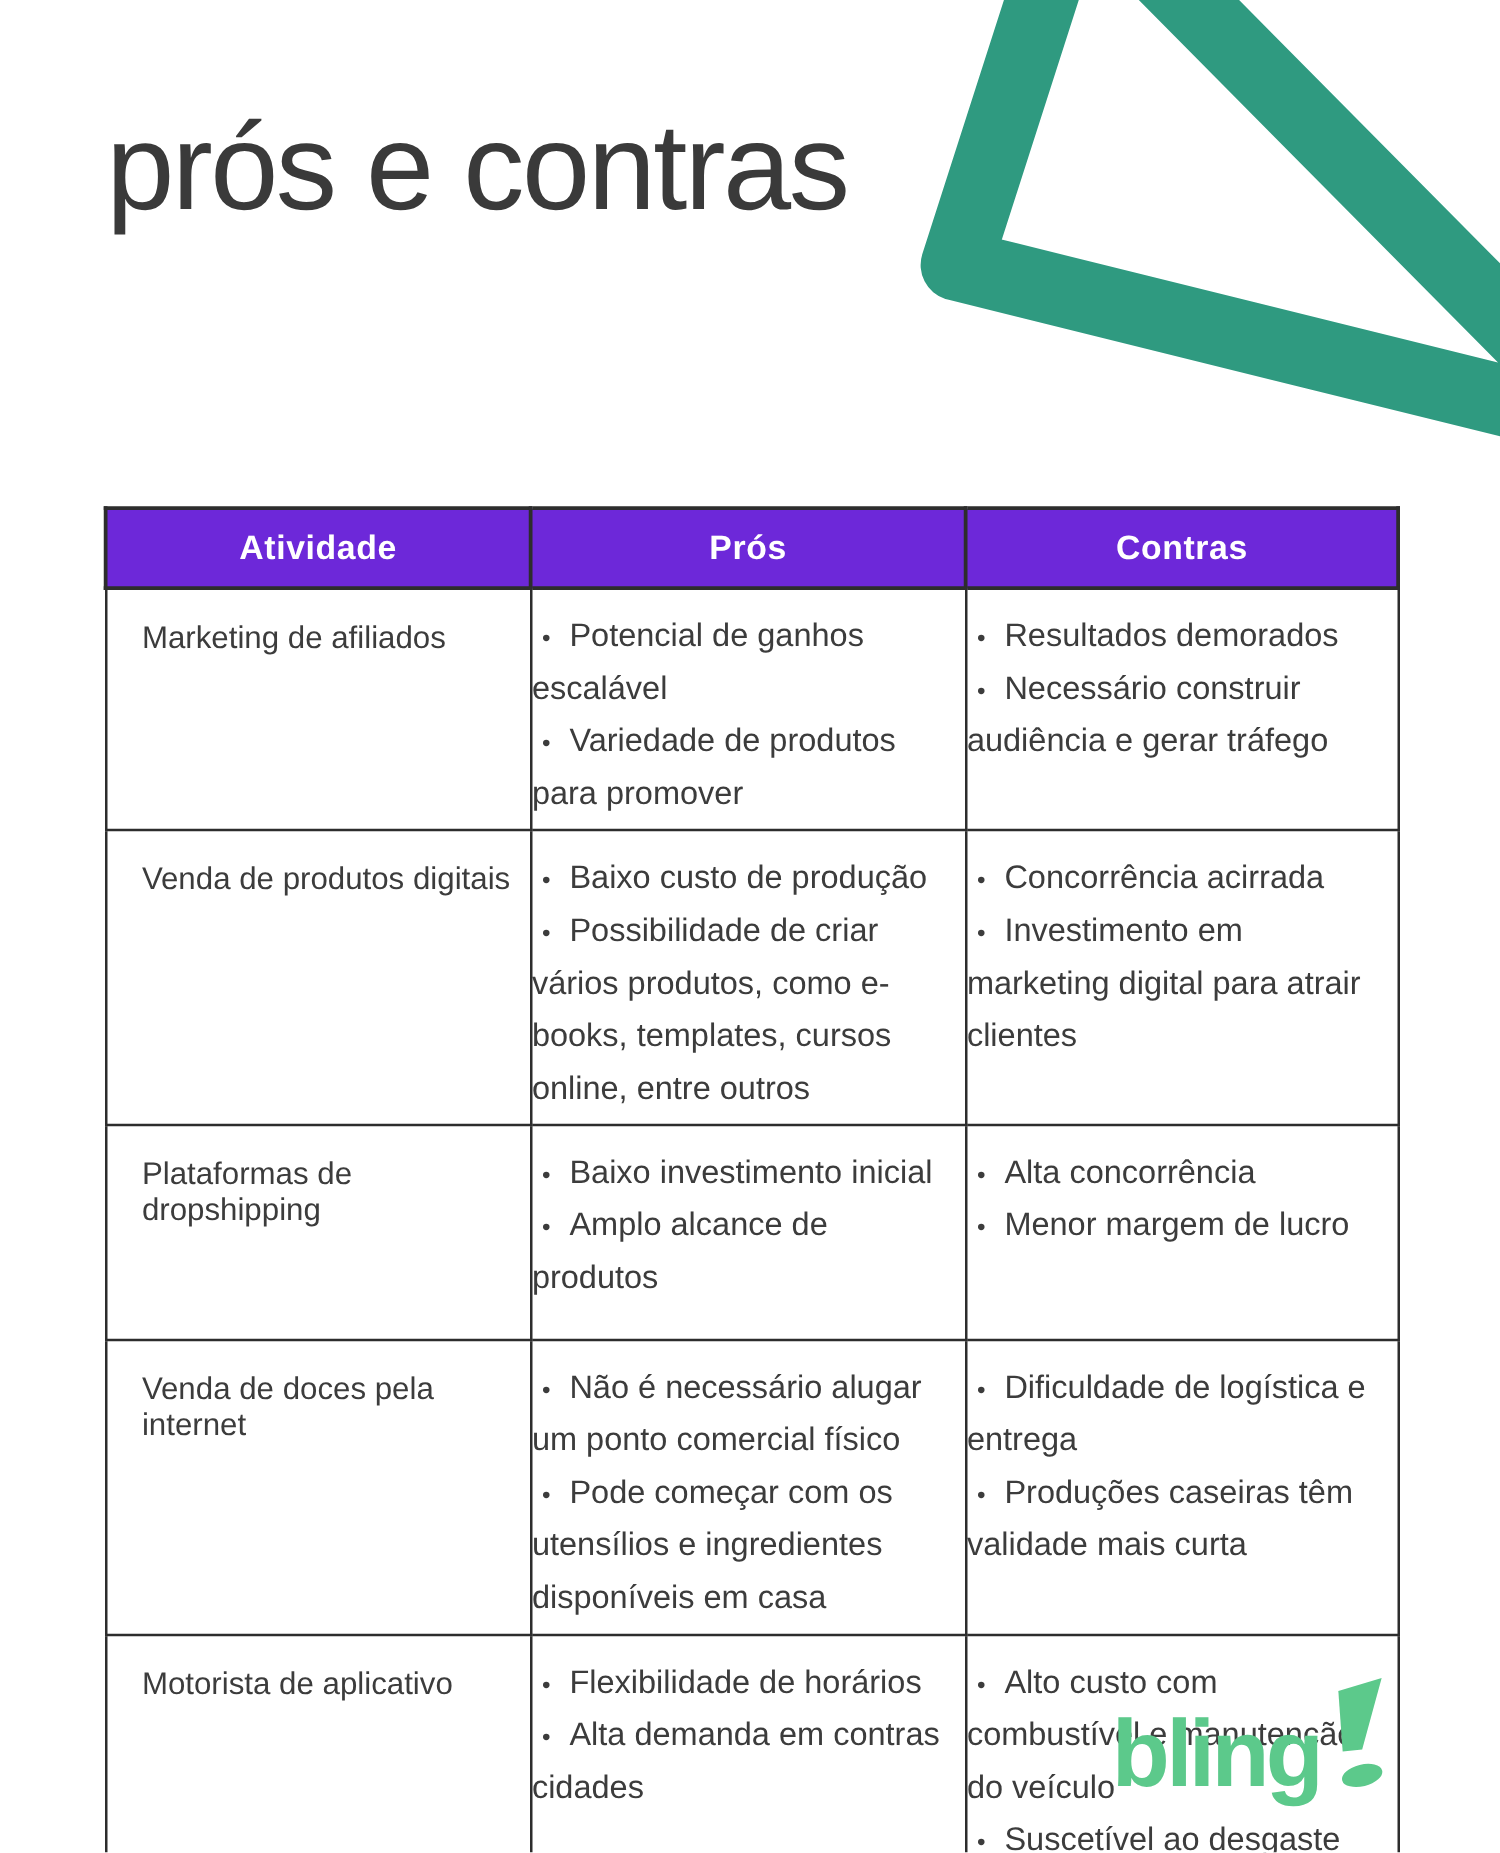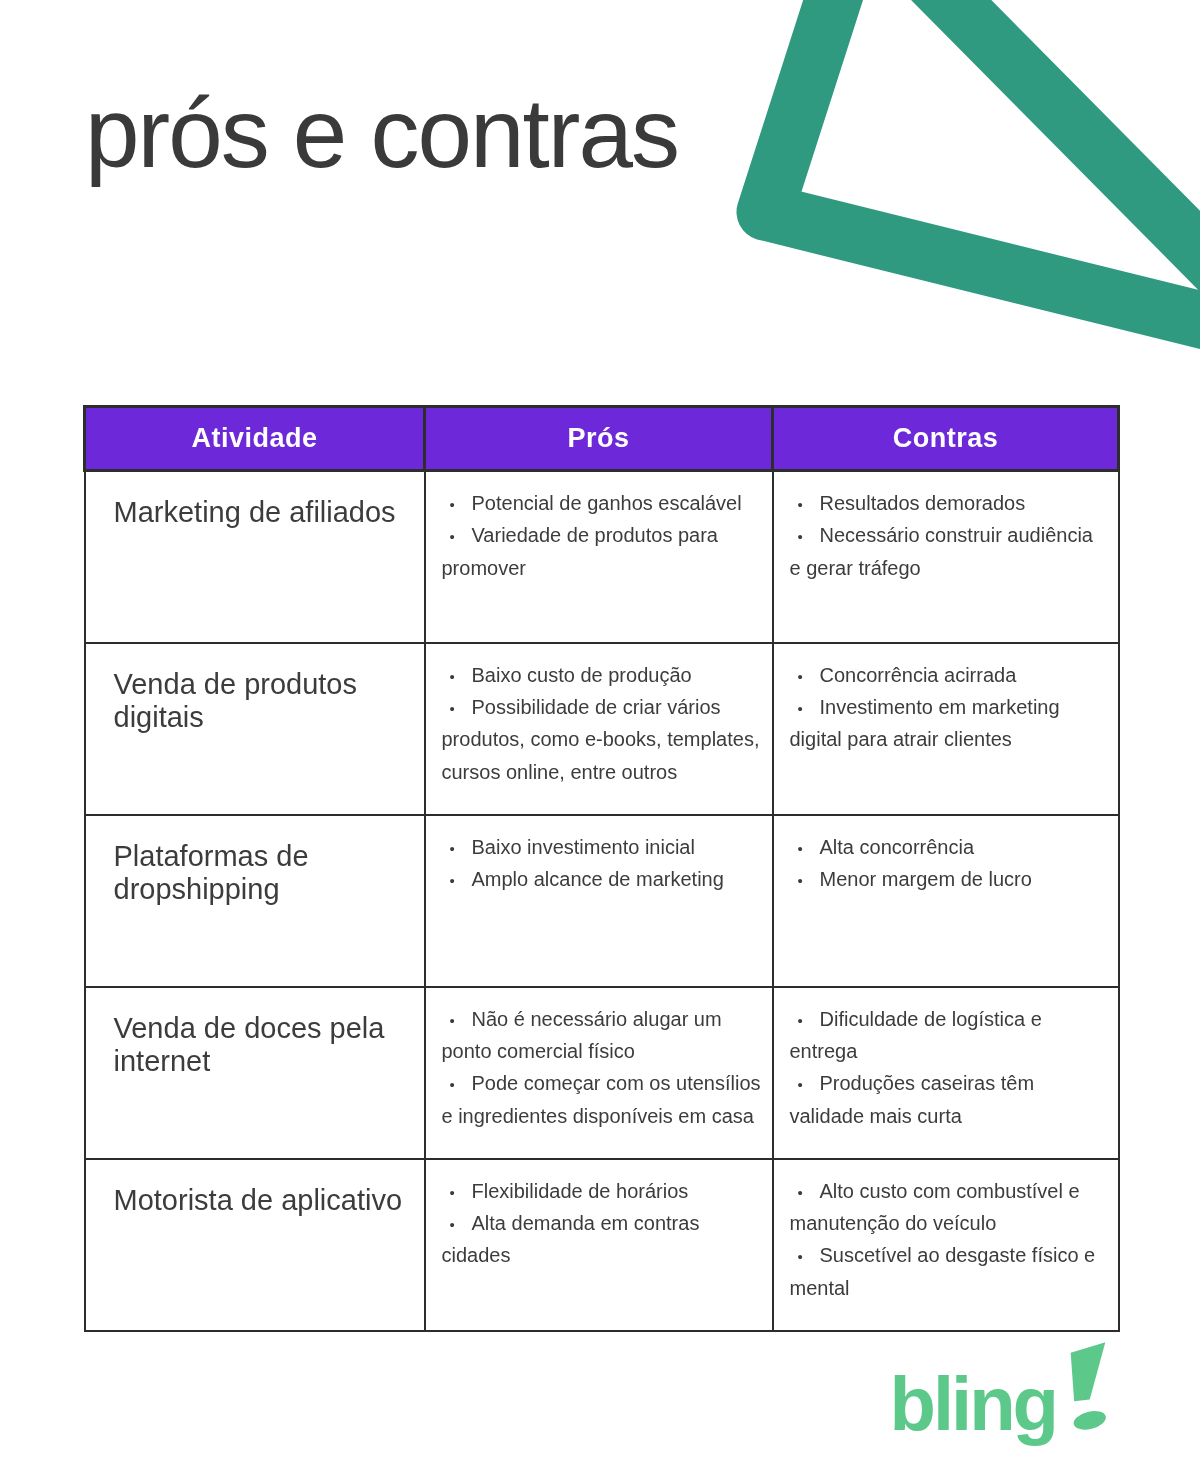--- a/index.html
+++ b/index.html
@@ -17,22 +17,22 @@
   th {
     background:#6d28d9; color:#ffffff; font-size:27px; font-weight:bold;
     border:3px solid #2D2D2D; height:64px; vertical-align:middle; text-align:center;
     letter-spacing:0.5px;
   }
   tbody tr { height:172px; }
   td {
     border:2px solid #2D2D2D; vertical-align:top;
     color:#3C3C3C; background:#fff;
   }
-  td.activity { font-size:29px; padding:24px 6px 8px 28px; }
-  td.list { font-size:20px; line-height:1.62; padding:15px 8px 8px 16px; }
+  td.activity { font-size:25px; padding:24px 6px 8px 28px; }
+  td.list { font-size:26px; line-height:1.62; padding:15px 8px 8px 0; }
   .item::before {
     content:"•";
     display:inline-block;
     width:22px;
     margin-left:8px;
     font-size:0.75em;
     vertical-align:baseline;
   }
 
   .logo { position:absolute; right:86px; bottom:40px; display:flex; align-items:flex-end; }
@@ -88,21 +88,21 @@
             </td>
             <td class="list">
               <div class="item">Concorrência acirrada</div>
               <div class="item">Investimento em marketing digital para atrair clientes</div>
             </td>
           </tr>
           <tr>
             <td class="activity">Plataformas de dropshipping</td>
             <td class="list">
               <div class="item">Baixo investimento inicial</div>
-              <div class="item">Amplo alcance de marketing</div>
+              <div class="item">Amplo alcance de produtos</div>
             </td>
             <td class="list">
               <div class="item">Alta concorrência</div>
               <div class="item">Menor margem de lucro</div>
             </td>
           </tr>
           <tr>
             <td class="activity">Venda de doces pela internet</td>
             <td class="list">
               <div class="item">Não é necessário alugar um ponto comercial físico</div>

